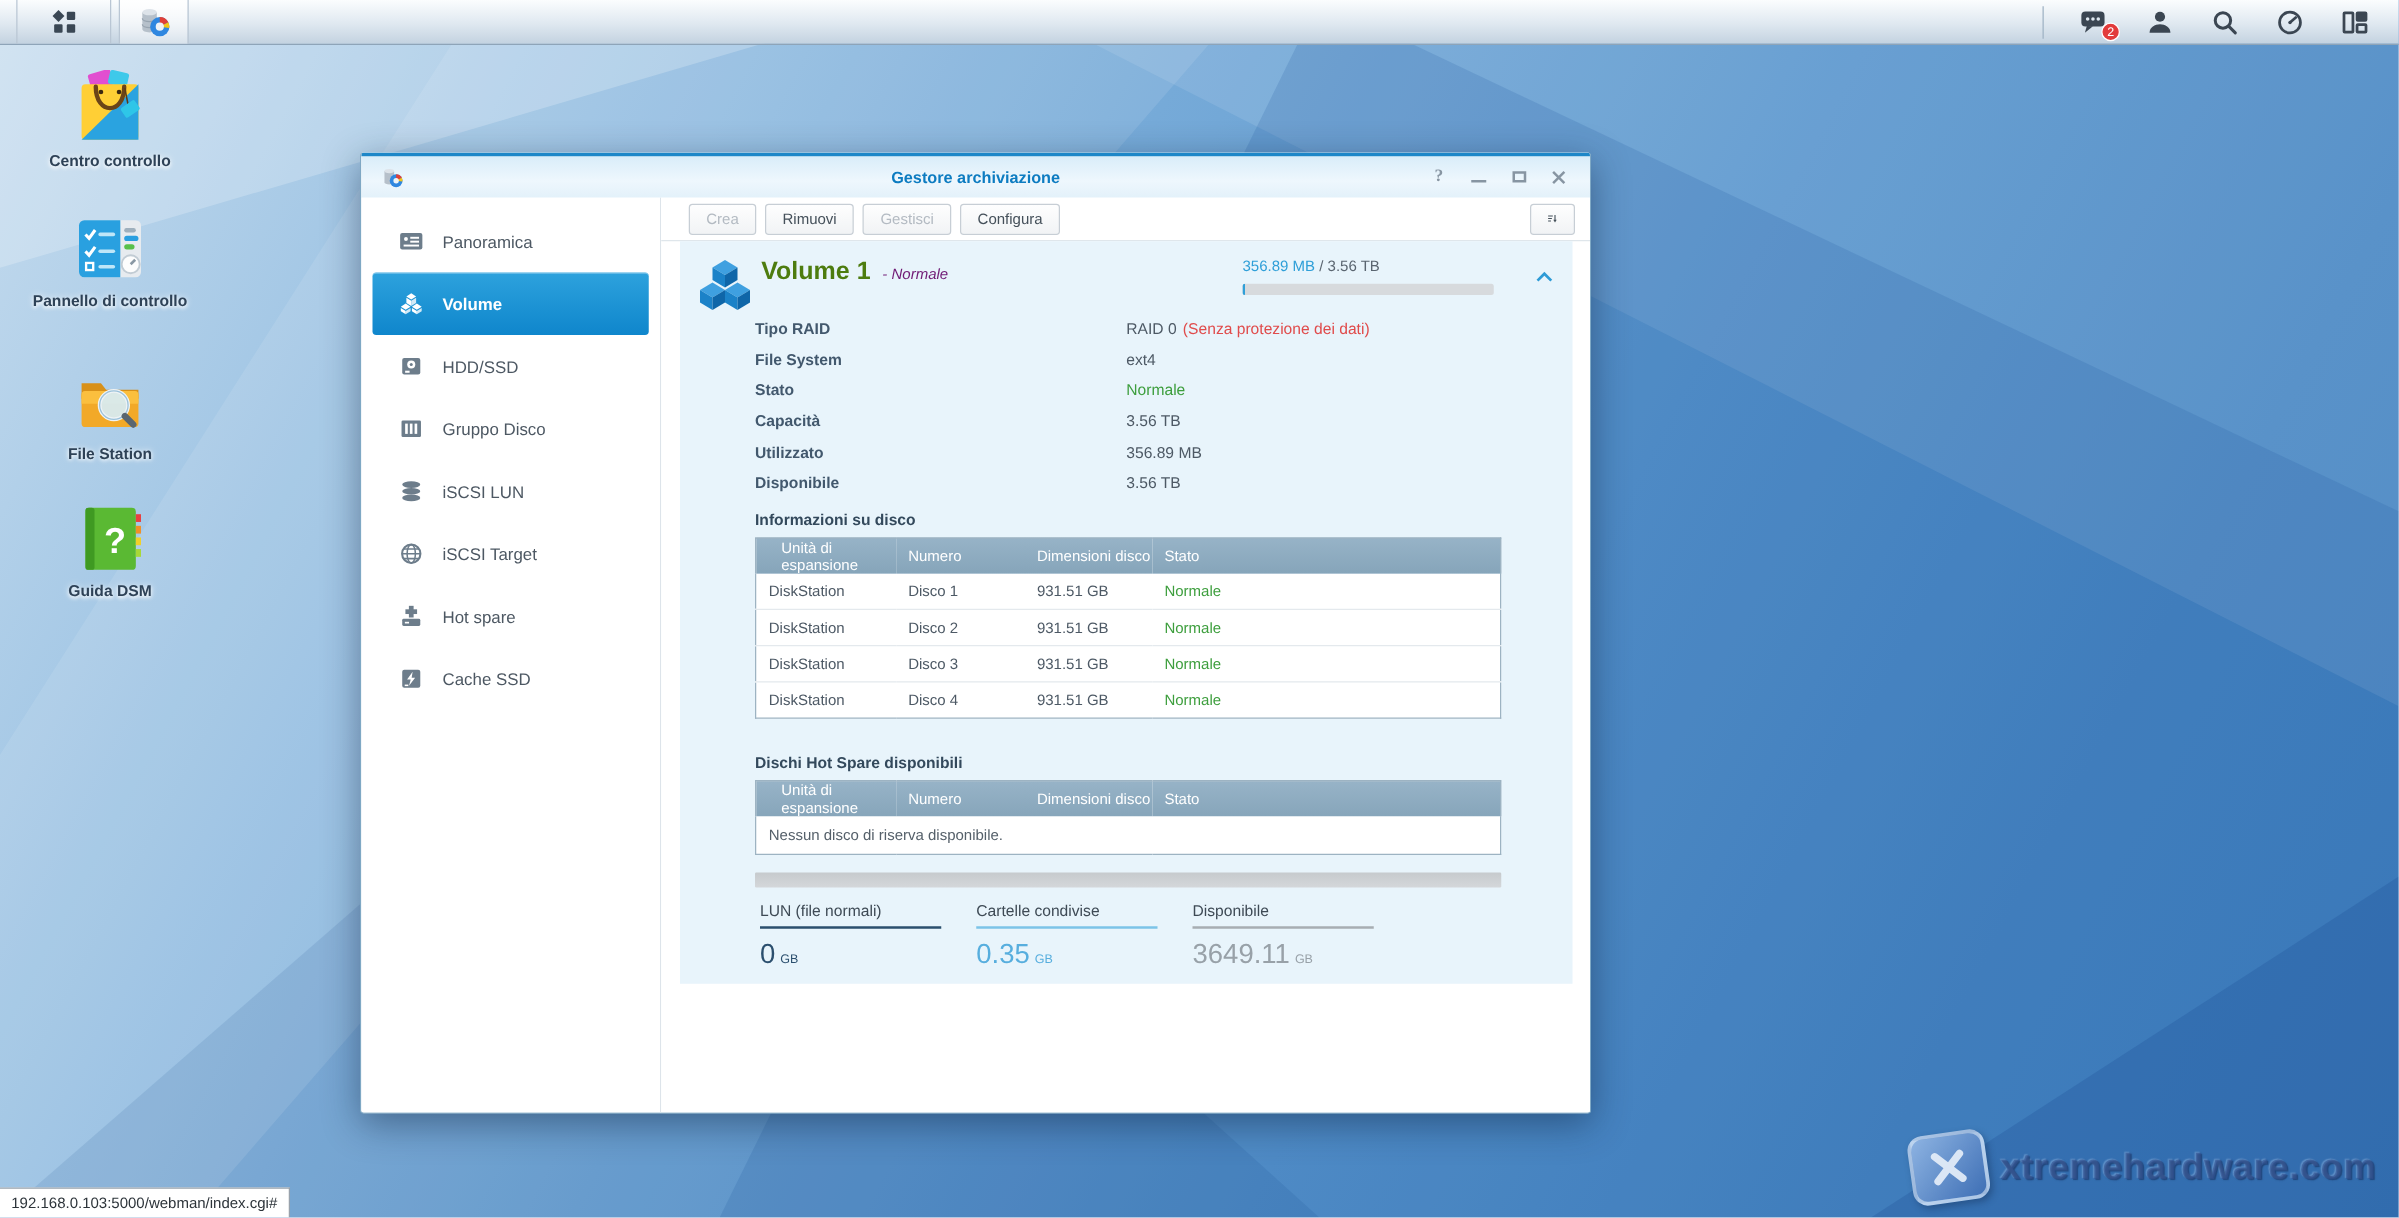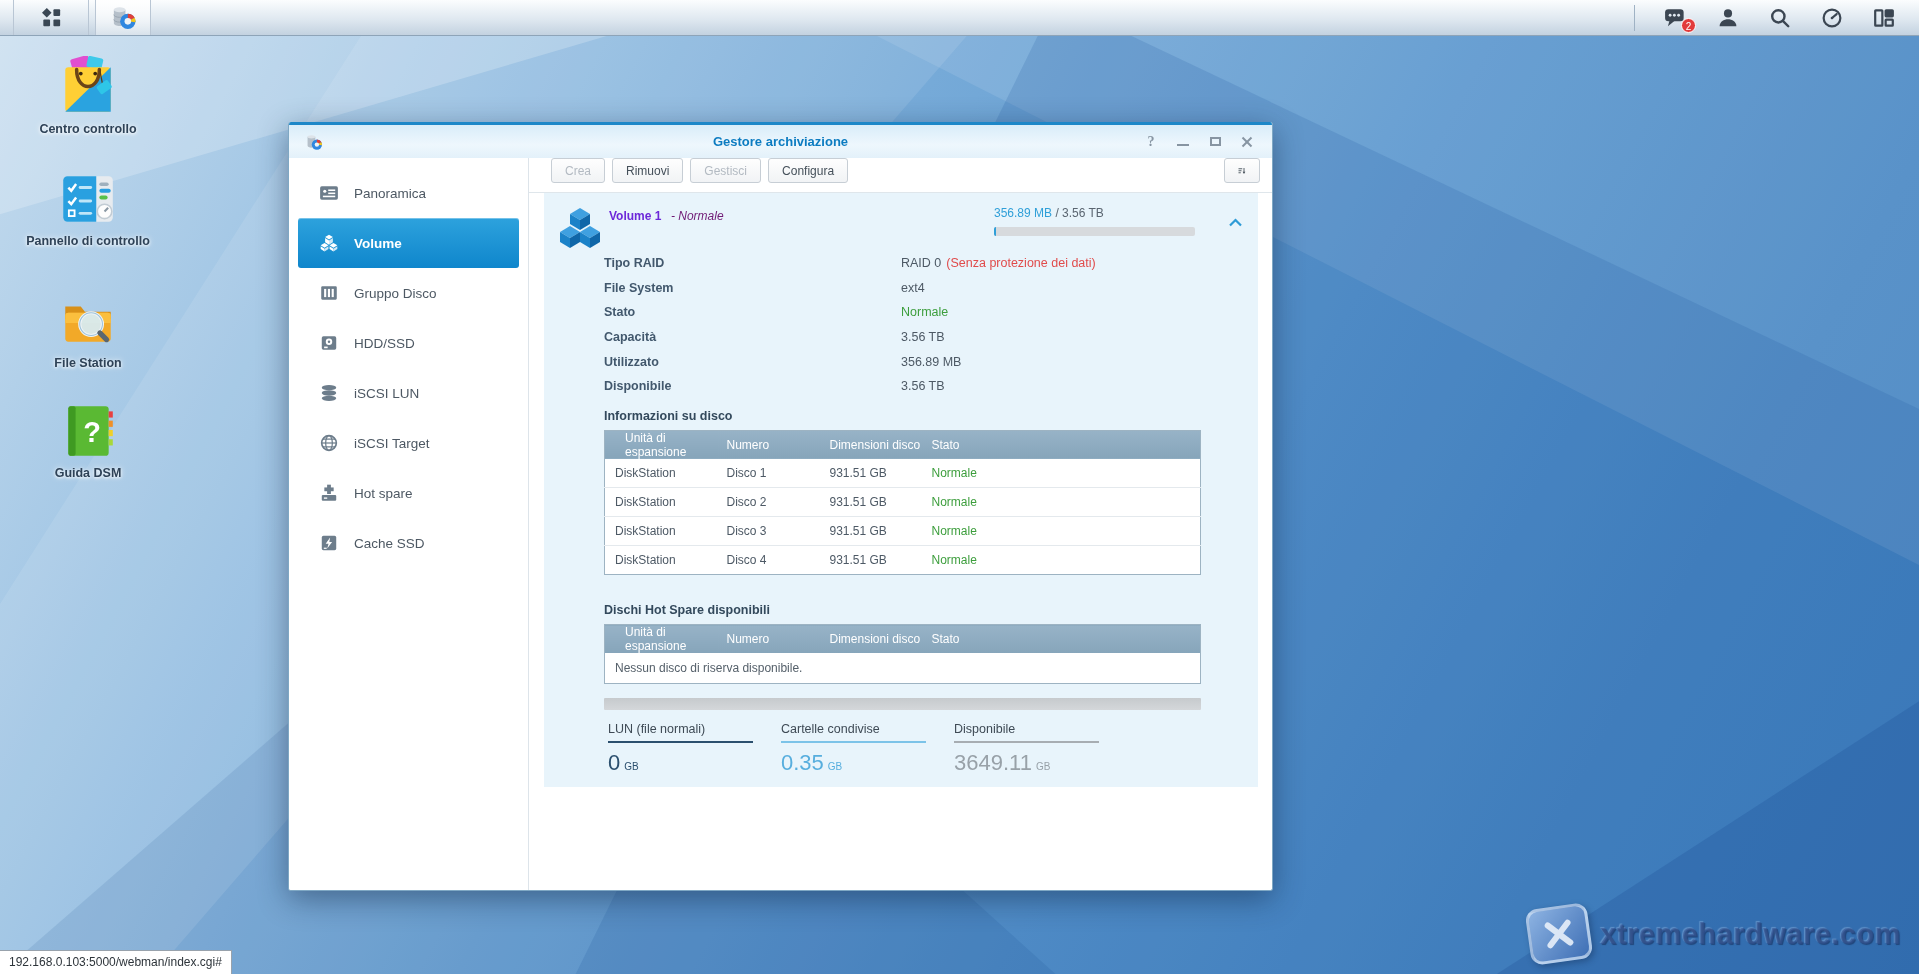--- a/index.html
+++ b/index.html
@@ -63,31 +63,31 @@
     font-size:13.5px; color:#4d5863; cursor:pointer;text-align:center; }
   .side-item .ic { width:20px; height:20px; color:#6d7d8b; flex:0 0 20px; }
   .side-item.selected { margin:0 9px; padding-left:21px; border-radius:3px; height:50px;
     background:linear-gradient(#2da2dd,#0f86cc); color:#fff; font-weight:bold;
     box-shadow:inset 0 1px 0 rgba(255,255,255,.35); }
   .side-item.selected .ic { color:#fff; }
 
   
   .main { flex:1; display:flex; flex-direction:column; background:#fff; min-width:0; }
   .toolbar { height:35px; flex:0 0 35px; background:#fff; border-bottom:1px solid #dfe6eb;
-    display:flex; padding-left:22px; gap:7px; }
+    display:flex; align-items:center; padding-left:22px; gap:7px; }
   .btn { height:25px; padding:0 13px; font-size:12px; color:#45505a; border:1px solid #c7ced5; border-radius:3px;
     background:linear-gradient(#fefefe,#f1f3f5); cursor:pointer; font-family:inherit; }
   .btn:disabled { color:#b3bac2; cursor:default; }
   .btn.icon-btn { margin-left:auto; margin-right:12px; width:36px; display:flex; align-items:center; justify-content:center; }
 
   .panel { margin:0 14px 0 15px; background:#e8f4fb; height:594px; position:relative; }
 
   .vol-header { height:52px; display:flex; align-items:flex-start; padding:13px 16px 0 16px; position:relative; }
   .vol-name { margin-left:9px; }
-  .vol-name .nm { font-size:12px; font-weight:bold; color:#6d28d9; }
+  .vol-name .nm { font-size:20px; font-weight:bold; color:#4d7c0f; }
   .vol-name .st { font-size:12px; color:#701a75; margin-left:5px;font-style:italic; }
   .vol-usage { position:absolute; right:63px; top:13px; width:201px; }
   .vol-usage .txt { font-size:12px; color:#5a6570; }
   .vol-usage .txt .used { color:#2f9fd8; }
   .vol-usage .bar { margin-top:7px; height:9px; background:#d7dadd; border-radius:2px; overflow:hidden; }
   .vol-usage .bar i { display:block; height:100%; width:2px; background:#2f9fd8; }
   .collapse { position:absolute; right:15px; top:20px; cursor:pointer; }
 
   .details { margin:6px 0 0 60px; }
   .drow { display:flex; height:24.6px; align-items:center; font-size:12.5px; }
@@ -319,35 +319,35 @@
             <path d="M1.5 12 L5 14.2 V16.6 L1.5 14.4 Z"></path>
             <path d="M8.5 12 L5 14.2 V16.6 L8.5 14.4 Z" opacity=".8"></path>
             <path d="M13 8.9 L16.5 11.1 L13 13.3 L9.5 11.1 Z"></path>
             <path d="M9.5 12 L13 14.2 V16.6 L9.5 14.4 Z"></path>
             <path d="M16.5 12 L13 14.2 V16.6 L16.5 14.4 Z" opacity=".8"></path>
           </svg>
           <span>Volume</span>
         </div>
         <div class="side-item">
           <svg class="ic" viewBox="0 0 18 18" fill="currentColor">
+            <rect x="2.5" y="3" width="13" height="12" rx="1.5"></rect>
+            <circle cx="9" cy="7.8" r="2.9" fill="#fff"></circle>
+            <circle cx="9" cy="7.8" r="1.1"></circle>
+            <rect x="4.6" y="12.2" width="3.2" height="1.5" fill="#fff"></rect>
+          </svg>
+          <span>HDD/SSD</span>
+        </div>
+        <div class="side-item">
+          <svg class="ic" viewBox="0 0 18 18" fill="currentColor">
             <rect x="2" y="3" width="14" height="12" rx="1"></rect>
             <rect x="4.6" y="5.3" width="1.9" height="7.4" fill="#fff"></rect>
             <rect x="8" y="5.3" width="1.9" height="7.4" fill="#fff"></rect>
             <rect x="11.4" y="5.3" width="1.9" height="7.4" fill="#fff"></rect>
           </svg>
           <span>Gruppo Disco</span>
-        </div>
-        <div class="side-item">
-          <svg class="ic" viewBox="0 0 18 18" fill="currentColor">
-            <rect x="2.5" y="3" width="13" height="12" rx="1.5"></rect>
-            <circle cx="9" cy="7.8" r="2.9" fill="#fff"></circle>
-            <circle cx="9" cy="7.8" r="1.1"></circle>
-            <rect x="4.6" y="12.2" width="3.2" height="1.5" fill="#fff"></rect>
-          </svg>
-          <span>HDD/SSD</span>
         </div>
         <div class="side-item">
           <svg class="ic" viewBox="0 0 18 18" fill="currentColor">
             <ellipse cx="9" cy="4.2" rx="6.5" ry="2.4"></ellipse>
             <ellipse cx="9" cy="9" rx="6.5" ry="2.4"></ellipse>
             <ellipse cx="9" cy="13.8" rx="6.5" ry="2.4"></ellipse>
           </svg>
           <span>iSCSI LUN</span>
         </div>
         <div class="side-item">

